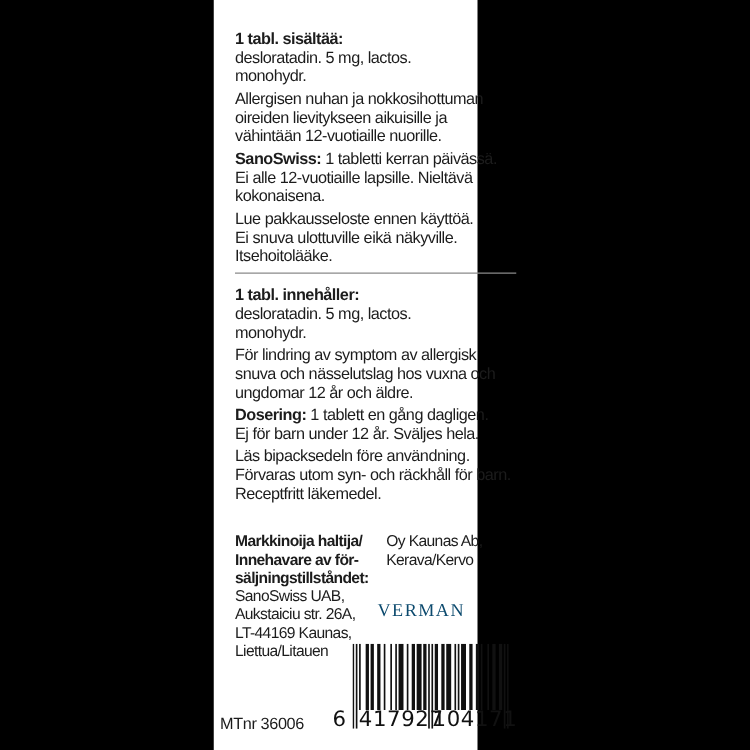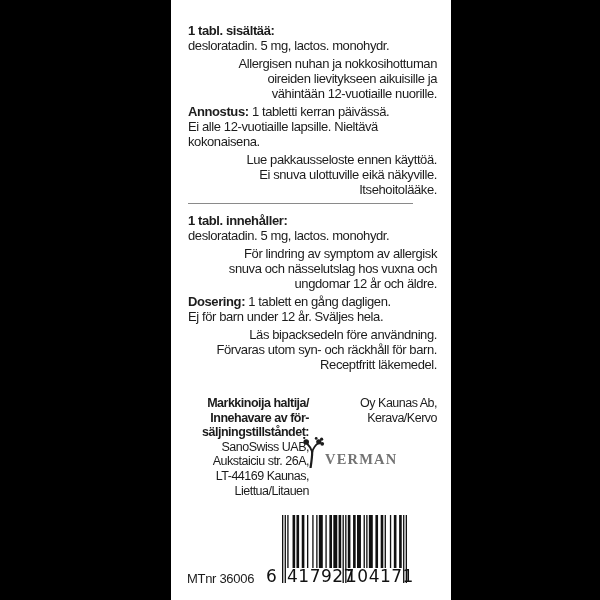--- a/index.html
+++ b/index.html
@@ -1,38 +1,38 @@
 <!DOCTYPE html>
 <html><head>
 <meta charset="utf-8">
 <style>
   html,body{margin:0;padding:0;}
   body{
     width:600px;height:600px;background:#000;position:relative;overflow:hidden;
     font-family:"Liberation Sans","DejaVu Sans",sans-serif;color:#1c1c1c;
   }
   .panel{
-    position:absolute;left:171px;top:0;width:280px;height:600px;background:#fff;
+    position:absolute;left:171px;top:0;width:211px;height:600px;background:#fff;
   }
   .content{padding:23px 14px 0 17px;}
   p{margin:0 0 3px 0;font-size:13px;line-height:15px;letter-spacing:-0.4px;}
-  .pre{white-space:pre;text-align:right;}
+  .pre{white-space:pre;}
   b.blk{display:block;}
   hr.divider{border:none;border-top:1.5px solid #8a8a8a;margin:6px 0 9px 0;width:225px;}
   .columns{display:flex;margin-top:24px;}
   .col-left{width:121px;flex:none;}
   .col-right{flex:1;min-width:0;}
   .columns p{font-size:12.5px;line-height:14.6px;letter-spacing:-0.5px;margin:0;}
   .columns p.title{font-weight:bold;}
   .logo{margin-top:12px;margin-left:-7px;display:flex;align-items:flex-end;}
   .brand{
-    font-family:"Liberation Serif","DejaVu Serif",serif;font-weight:bold;
-    font-size:14.5px;letter-spacing:1.2px;line-height:1;padding-bottom:2px;color:#737373;
+    font-family:"Liberation Serif","DejaVu Serif",serif;font-weight:normal;
+    font-size:14.5px;letter-spacing:1.2px;line-height:1;padding-bottom:2px;color:#0c4a6e;
   }
-  .mtnr{position:absolute;left:16px;top:571px;font-size:13px;letter-spacing:-0.3px;}
+  .mtnr{position:absolute;left:5px;top:571px;font-size:13px;letter-spacing:-0.3px;}
   .barcode{position:absolute;left:111px;top:515px;width:125px;height:70px;}
   .barcode svg rect{fill:#111;}
   .bc-digit{
     position:absolute;top:53px;font-family:"DejaVu Sans","Liberation Sans",sans-serif;
     font-size:17px;line-height:17px;letter-spacing:0.5px;color:#111;
   }
   .d-first{left:-16px;}
   .d-left{left:5px;width:56px;text-align:center;}
   .d-right{left:64px;width:57px;text-align:left;}
 </style>
@@ -43,21 +43,21 @@
   <div class="content">
 
     <section>
       <p>
         <b class="blk">1 tabl. sisältää:</b><span>desloratadin. 5 mg, lactos. monohydr.</span>
       </p>
       <p class="pre">Allergisen nuhan ja nokkosihottuman
 oireiden lievitykseen aikuisille ja
 vähintään 12-vuotiaille nuorille.</p>
       <p>
-        <b>Annostus:</b><span>&nbsp;</span><span class="pre">1 tabletti kerran päivässä.
+        <b>SanoSwiss:</b><span>&nbsp;</span><span class="pre">1 tabletti kerran päivässä.
 Ei alle 12-vuotiaille lapsille. Nieltävä
 kokonaisena.</span>
       </p>
       <p class="pre">Lue pakkausseloste ennen käyttöä.
 Ei snuva ulottuville eikä näkyville.
 Itsehoitolääke.</p>
     </section>
 
     <hr class="divider">
 

